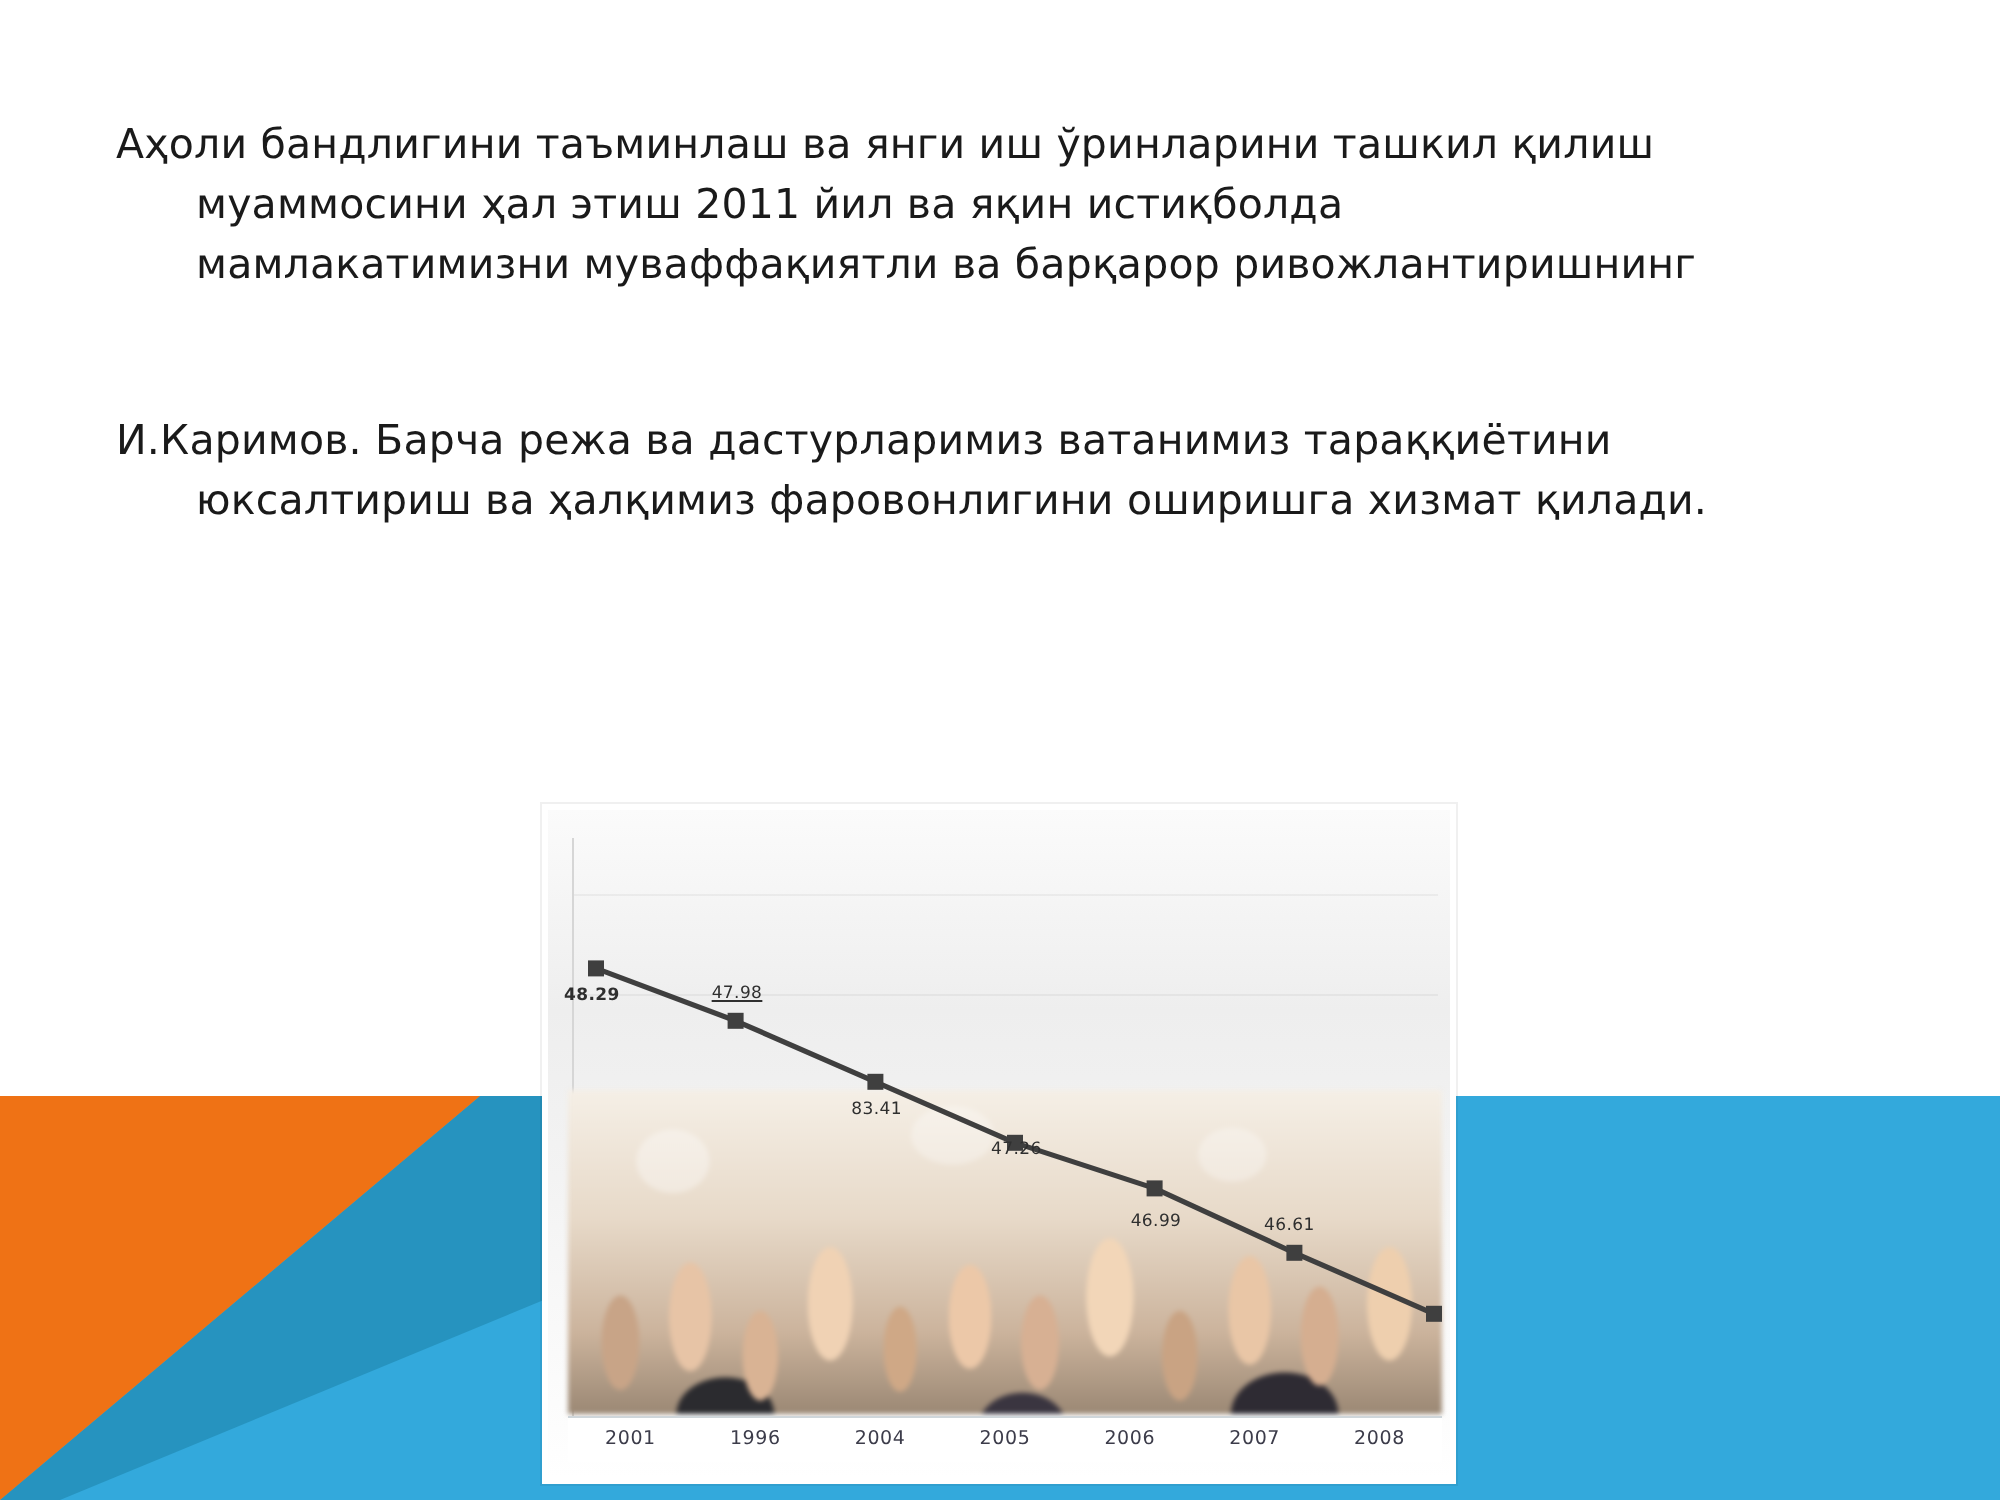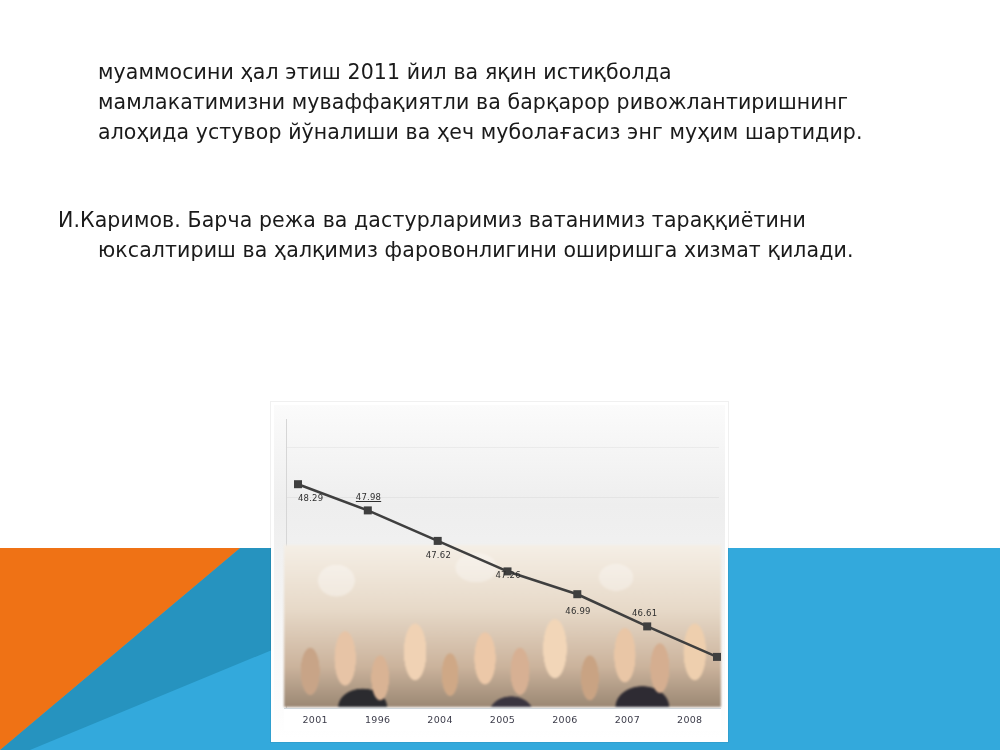--- a/index.html
+++ b/index.html
@@ -178,23 +178,23 @@
 <div class="slide">
 
   <div class="banner">
     <div class="banner-teal"></div>
     <div class="banner-orange"></div>
   </div>
 
   <div class="text-block">
 
     <div class="para">
+      <span>Аҳоли бандлигини таъминлаш ва янги иш ўринларини ташкил қилиш</span>
       <span class="indent">муаммосини ҳал этиш 2011 йил ва яқин истиқболда</span>
       <span class="indent">мамлакатимизни муваффақиятли ва барқарор ривожлантиришнинг</span>
-      <span class="indent">алоҳида устувор йўналиши ва ҳеч муболағасиз энг муҳим шартидир.</span>
     </div>
 
     <div class="para para-2">
       <span>И.Каримов. Барча режа ва дастурларимиз ватанимиз тараққиётини</span>
       <span class="indent">юксалтириш ва ҳалқимиз фаровонлигини оширишга хизмат қилади.</span>
     </div>
 
   </div>
 
   <div class="chart-card">
@@ -216,23 +216,23 @@
             <rect x="89.8" y="101.4" width="8" height="8" fill="#3f3f3f"></rect>
             <rect x="159.7" y="131.9" width="8" height="8" fill="#3f3f3f"></rect>
             <rect x="229.5" y="162.4" width="8" height="8" fill="#3f3f3f"></rect>
             <rect x="299.3" y="185.2" width="8" height="8" fill="#3f3f3f"></rect>
             <rect x="369.2" y="217.4" width="8" height="8" fill="#3f3f3f"></rect>
             <rect x="439.0" y="247.9" width="8" height="8" fill="#3f3f3f"></rect>
           </g>
       </svg>
 
       <div id="data-labels">
-          <div class="dlabel" style="left: 24px; top: 88.18px;">48.29</div>
+          <div class="dlabel" style="left: 8px; top: 88.18px; font-weight: bold;">48.29</div>
           <div class="dlabel" style="left: 81.8333px; top: 87.4267px; text-decoration: underline;">47.98</div>
-          <div class="dlabel" style="left: 151.667px; top: 144.907px;">47.62</div>
+          <div class="dlabel" style="left: 151.667px; top: 144.907px;">83.41</div>
           <div class="dlabel" style="left: 221.5px; top: 165px;">47.26</div>
           <div class="dlabel" style="left: 291.333px; top: 201px;">46.99</div>
           <div class="dlabel" style="left: 358px; top: 203.42px;">46.61</div>
         </div>
 
       <div class="axis-strip">
         <span class="tick">2001</span>
         <span class="tick">1996</span>
         <span class="tick">2004</span>
         <span class="tick">2005</span>

